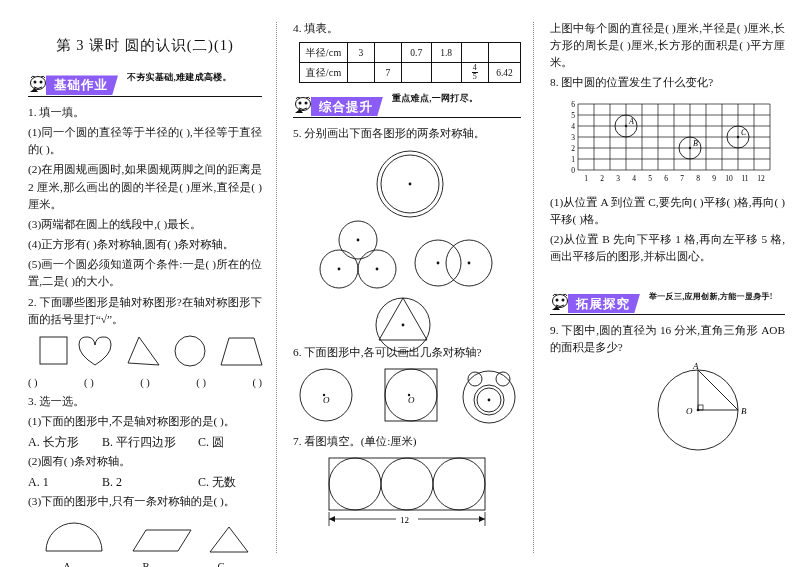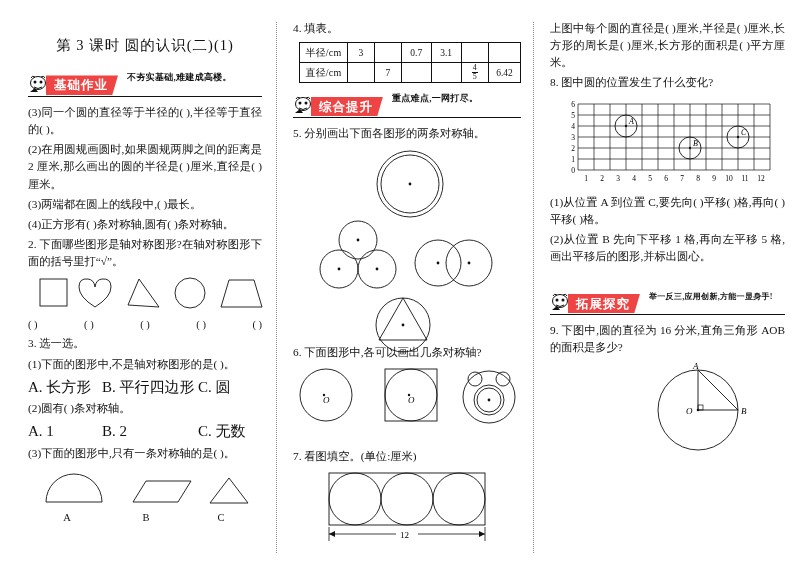--- a/index.html
+++ b/index.html
@@ -54,21 +54,21 @@
   }
   .badge-mascot {
     width: 22px; height: 20px;
     flex: 0 0 auto;
     position: relative;
     margin-right: -4px;
     z-index: 2;
   }
   .badge-mascot svg { display:block; }
   .badge-tag {
-    background: #ef4444;
+    background: #8b5cf6;
     color: #fff;
     font-weight: bold;
     font-size: 12.5px;
     letter-spacing: 1px;
     padding: 2px 10px 2px 8px;
     clip-path: polygon(0 0, 100% 0, 92% 100%, 0 100%);
     font-family: "DejaVu Sans", "Liberation Sans", sans-serif;
     line-height: 1.25;
   }
   .badge-motto {
@@ -81,21 +81,21 @@
   }
 
   
   .q {
     font-size: 11.3px;
     line-height: 1.52;
     margin: 2px 0 3px 0;
     text-align: justify;
   }
   .opts {
-    font-size: 15px;
+    font-size: 12px;
     line-height: 1.5;
     display: flex;
   }
   .opts span { display: inline-block; }
   .figcap {
     display: flex;
     justify-content: space-between;
     font-size: 10.5px;
     margin-top: 1px;
   }
@@ -148,24 +148,26 @@
           <path d="M6 12 q4 3 8 0" fill="none" stroke="#111" stroke-width="1"></path>
           <path d="M3 3 q1 -3 4 -1" fill="none" stroke="#111" stroke-width="1"></path>
           <path d="M17 3 q-1 -3 -4 -1" fill="none" stroke="#111" stroke-width="1"></path>
           <path d="M2 17 l5 -4 l3 4 z" fill="#111"></path>
         </svg>
       </span>
       <span class="badge-tag">基础作业</span>
       <span class="badge-motto">不夯实基础,难建成高楼。</span>
     </div>
 
-    <div class="q">(3)同一个圆的直径等于半径的(        ),半径等于直径的(        )。</div>
+    <div class="q">1. 填一填。</div>
+    <div class="q">(1)同一个圆的直径等于半径的(        ),半径等于直径的(        )。</div>
     <div class="q">(2)在用圆规画圆时,如果圆规两脚之间的距离是 2 厘米,那么画出的圆的半径是(        )厘米,直径是(        )厘米。</div>
     <div class="q">(3)两端都在圆上的线段中,(        )最长。</div>
     <div class="q">(4)正方形有(        )条对称轴,圆有(        )条对称轴。</div>
+    <div class="q">(5)画一个圆必须知道两个条件:一是(        )所在的位置,二是(        )的大小。</div>
 
     <div class="q">2. 下面哪些图形是轴对称图形?在轴对称图形下面的括号里打“√”。</div>
 
     <div style="margin-top:4px;">
       <svg width="236" height="40" viewBox="0 0 236 40">
 
         <rect x="12" y="5" width="27" height="27" fill="none" stroke="#111" stroke-width="0.9"></rect>
 
         <path d="M51 13 q0 -9 9 -8 q6 0.6 7 8 q1 -7.4 7 -8 q9 -1 9 8 q0 10 -16 20 q-16 -10 -16 -20 z" fill="none" stroke="#111" stroke-width="0.9"></path>
 
@@ -219,21 +221,21 @@
 
     <div class="q" style="margin-top:2px;">4. 填表。</div>
 
     <table class="fill-table">
       <tbody>
           <tr>
         <td class="hd">半径/cm</td>
         <td class="cell">3</td>
         <td class="cell"></td>
         <td class="cell">0.7</td>
-        <td class="cell">3.1</td>
+        <td class="cell">1.8</td>
         <td class="cell"></td>
         <td class="cell"></td>
       </tr>
       <tr>
         <td class="hd">直径/cm</td>
         <td class="cell"></td>
         <td class="cell">7</td>
         <td class="cell"></td>
         <td class="cell"></td>
         <td class="cell">
@@ -319,21 +321,21 @@
           <circle cx="196" cy="33" r="26" fill="none" stroke="#111" stroke-width="0.9"></circle>
           <circle cx="196" cy="36" r="15" fill="none" stroke="#111" stroke-width="0.9"></circle>
           <circle cx="196" cy="36" r="12" fill="none" stroke="#111" stroke-width="0.9"></circle>
           <circle cx="182" cy="15" r="7" fill="none" stroke="#111" stroke-width="0.9"></circle>
           <circle cx="210" cy="15" r="7" fill="none" stroke="#111" stroke-width="0.9"></circle>
           <circle cx="196" cy="36" r="1.4" fill="#111"></circle>
         </g>
       </svg>
     </div>
 
-    <div class="q" style="margin-top:18px;">7. 看图填空。(单位:厘米)</div>
+    <div class="q" style="margin-top:3px;">7. 看图填空。(单位:厘米)</div>
 
     <div style="margin-top:2px;">
       <svg width="228" height="74" viewBox="0 0 228 74">
         <rect x="36" y="4" width="156" height="52" fill="none" stroke="#111" stroke-width="0.9"></rect>
         <circle cx="62" cy="30" r="26" fill="none" stroke="#111" stroke-width="0.9"></circle>
         <circle cx="114" cy="30" r="26" fill="none" stroke="#111" stroke-width="0.9"></circle>
         <circle cx="166" cy="30" r="26" fill="none" stroke="#111" stroke-width="0.9"></circle>
 
         <line x1="36" y1="65" x2="192" y2="65" stroke="#111" stroke-width="0.8"></line>
         <path d="M36 65 l6 -3 v6 z" fill="#111"></path>

